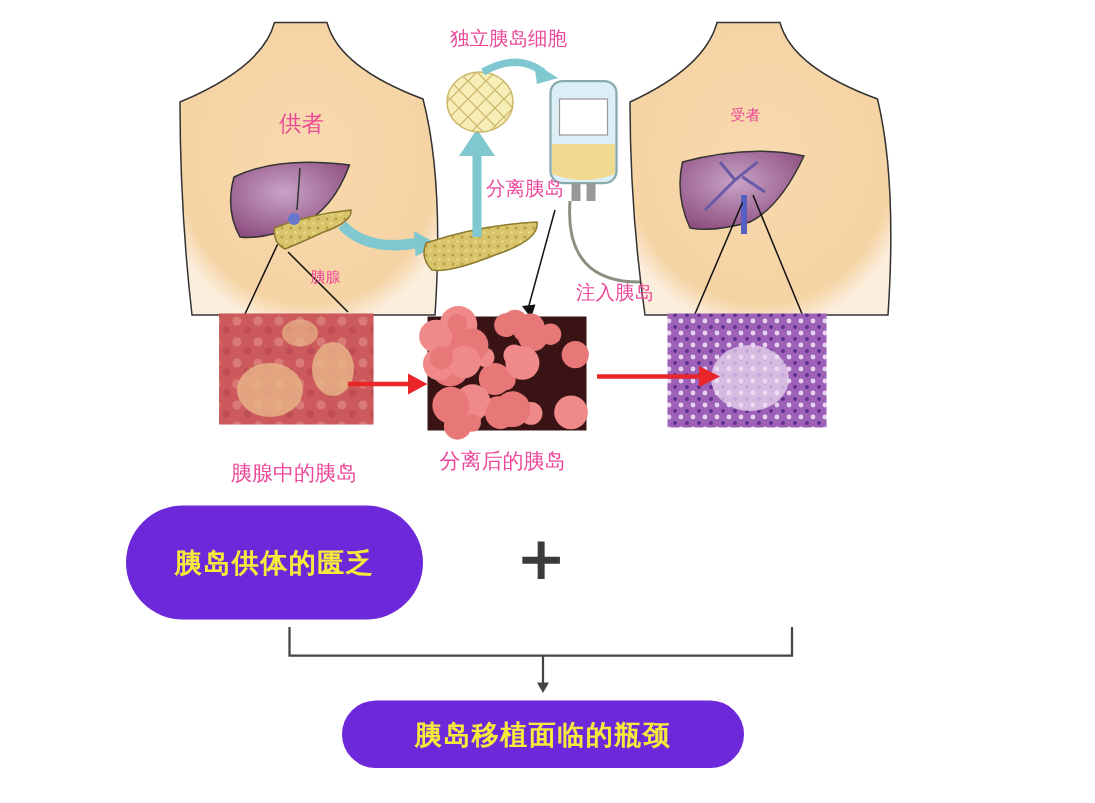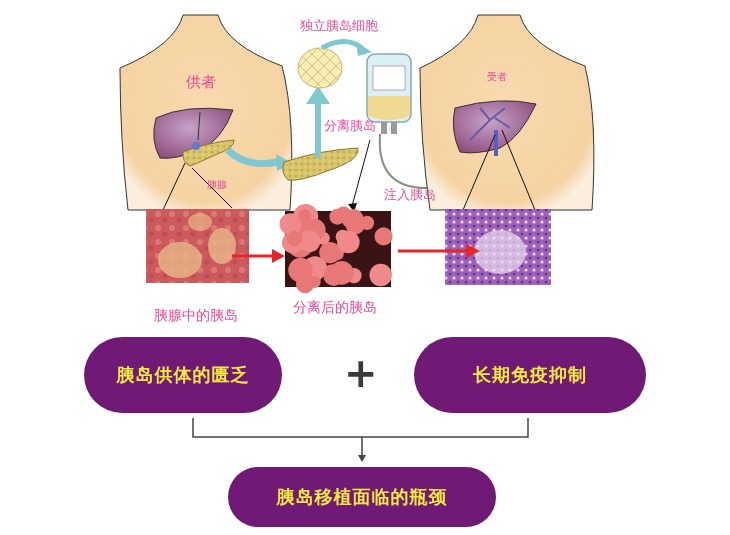--- a/index.html
+++ b/index.html
@@ -1,20 +1,20 @@
 <!DOCTYPE html>
 <html><head>
 <meta charset="utf-8">
 <style>
   html,body{margin:0;padding:0;background:#fff;}
   body{width:730px;height:535px;position:relative;overflow:hidden;font-family:"DejaVu Sans",sans-serif;}
   #stage{position:absolute;left:0;top:0;width:730px;height:535px;}
   .lbl{position:absolute;font-family:"DejaVu Sans",sans-serif;font-size:13px;color:#ec4899;white-space:nowrap;}
   .serif{font-family:"DejaVu Serif",serif;font-size:14px;text-align:right;}
-  .pill{position:absolute;background:#701a75;border-radius:40px;display:flex;align-items:center;justify-content:center;color:#F4EA3C;font-weight:bold;font-size:18px;font-family:"DejaVu Sans",sans-serif;letter-spacing:1px;}
+  .pill{position:absolute;background:#6d28d9;border-radius:40px;display:flex;align-items:center;justify-content:center;color:#F4EA3C;font-weight:bold;font-size:18px;font-family:"DejaVu Sans",sans-serif;letter-spacing:1px;}
 </style>
 </head>
 <body>
 
 <div id="stage">
 <svg width="730" height="535" style="position:absolute;left:0;top:0">
   <defs>
     <radialGradient id="skin" cx="50%" cy="45%" r="60%">
       <stop offset="0%" stop-color="#F8D9AE"></stop>
           <stop offset="85%" stop-color="#F5D3A3"></stop>
@@ -151,19 +151,16 @@
 <div class="lbl serif" style="left:207px;top:178px;font-size:10px">胰腺</div>
 <div class="lbl" style="left:384px;top:186px">注入胰岛</div>
 
 <div class="lbl serif" style="left:154px;top:307px">胰腺中的胰岛</div>
 <div class="lbl serif" style="left:293px;top:299px">分离后的胰岛</div>
 
 <div class="pill" style="left:84px;top:337px;width:198px;height:76px">
   <span>胰岛供体的匮乏</span>
 </div>
 <div style="position:absolute;left:344px;top:350px;font-size:40px;font-weight:bold;color:#3a3a3a;font-family:'DejaVu Sans',sans-serif;">+</div>
-<div class="pill" style="left:414px;top:337px;width:232px;height:76px">
-  <span>长期免疫抑制</span>
-</div>
-<div class="pill" style="left:228px;top:467px;width:268px;height:60px">
+<div class="pill" style="left:228px;top:467px;width:268px;height:45px">
   <span>胰岛移植面临的瓶颈</span>
 </div>
 </div>
 
 </body></html>

